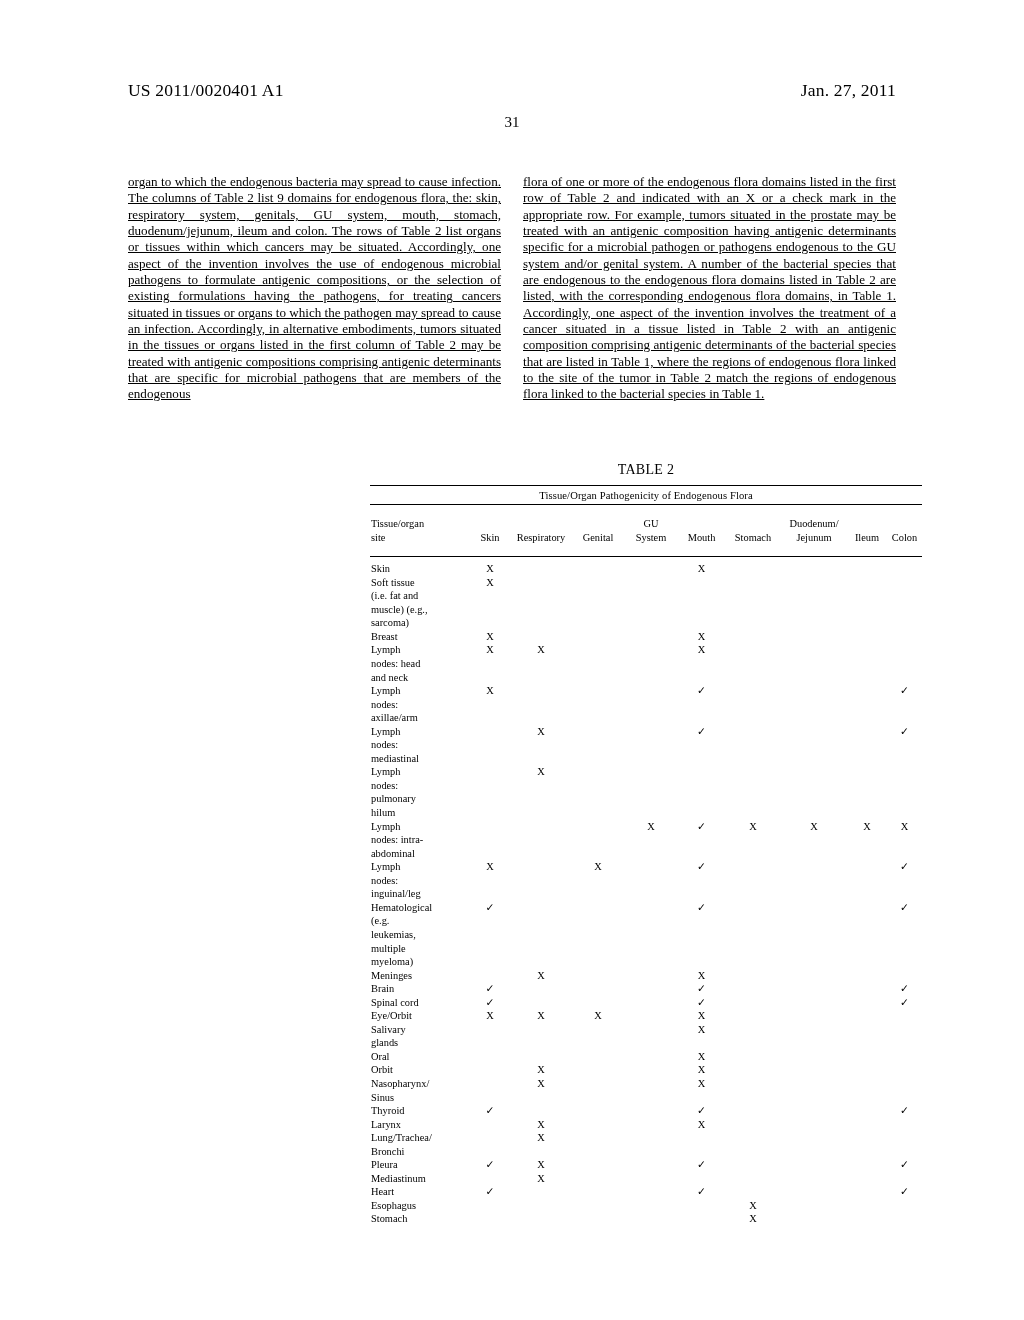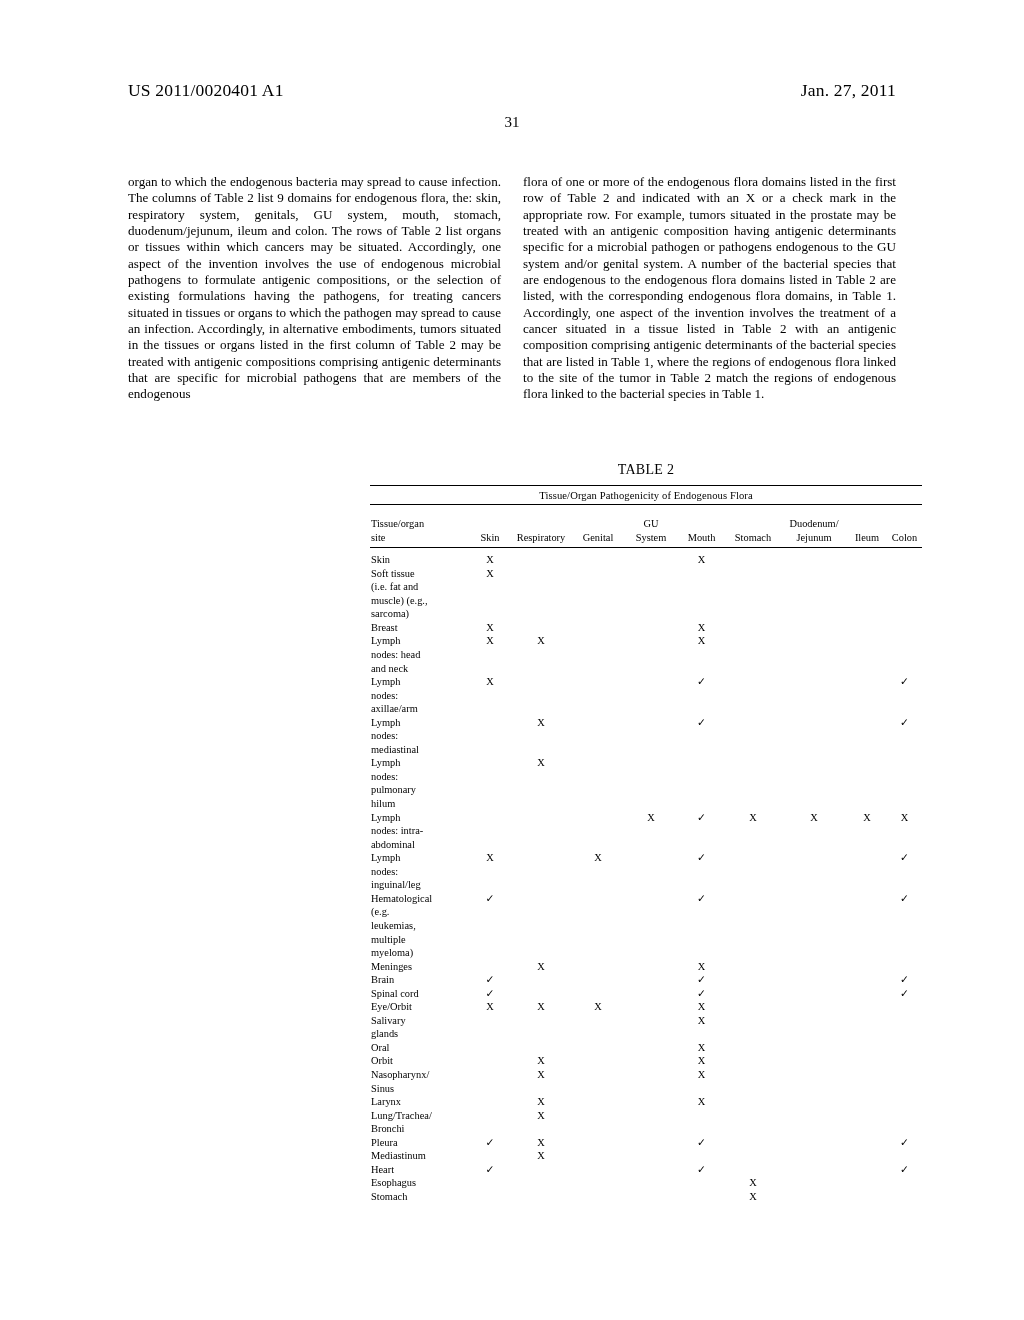--- a/index.html
+++ b/index.html
@@ -44,20 +44,21 @@
     font-size: 15px;
   }
   
   .columns {
     position: absolute;
     left: 128px;
     top: 174px;
     width: 768px;
     display: flex;
     gap: 22px;
+    text-decoration: underline;
   }
   .col {
     width: 373px;
   }
   .col p {
     margin: 0;
     font-size: 13.1px;
     line-height: 16.35px;
     text-align: justify;
     text-justify: inter-word;
@@ -102,21 +103,21 @@
     font-size: 10.4px;
   }
   table.t2 th, table.t2 td {
     padding: 0;
     vertical-align: top;
     font-weight: normal;
   }
   table.t2 thead th {
     text-align: center;
     line-height: 13.6px;
-    padding-bottom: 3px;
+    padding-bottom: 12px;
   }
   table.t2 thead th.site-head {
     text-align: left;
     padding-left: 1px;
   }
   table.t2 tbody td {
     line-height: 13.55px;
     text-align: center;
     height: 13.55px;
   }
@@ -495,20 +496,34 @@
             <td>&nbsp;</td>
             <td>&nbsp;</td>
             <td><span class="mark">X</span></td>
             <td>&nbsp;</td>
             <td>&nbsp;</td>
             <td>&nbsp;</td>
             <td>&nbsp;</td>
           </tr>
           <tr>
             <td class="site">
+              <div>Thyroid</div>
+            </td>
+            <td><span class="check">✓</span></td>
+            <td>&nbsp;</td>
+            <td>&nbsp;</td>
+            <td>&nbsp;</td>
+            <td><span class="check">✓</span></td>
+            <td>&nbsp;</td>
+            <td>&nbsp;</td>
+            <td>&nbsp;</td>
+            <td><span class="check">✓</span></td>
+          </tr>
+          <tr>
+            <td class="site">
               <div>Larynx</div>
             </td>
             <td>&nbsp;</td>
             <td><span class="mark">X</span></td>
             <td>&nbsp;</td>
             <td>&nbsp;</td>
             <td><span class="mark">X</span></td>
             <td>&nbsp;</td>
             <td>&nbsp;</td>
             <td>&nbsp;</td>

